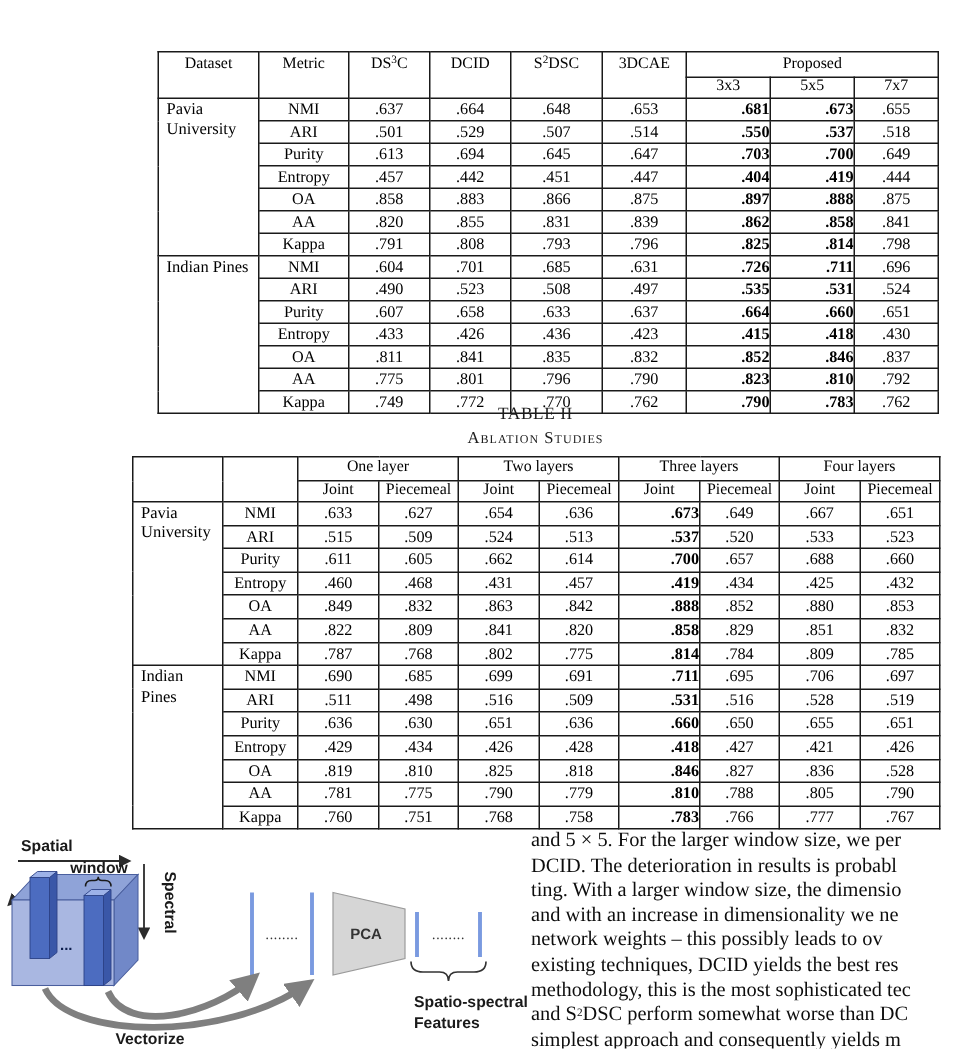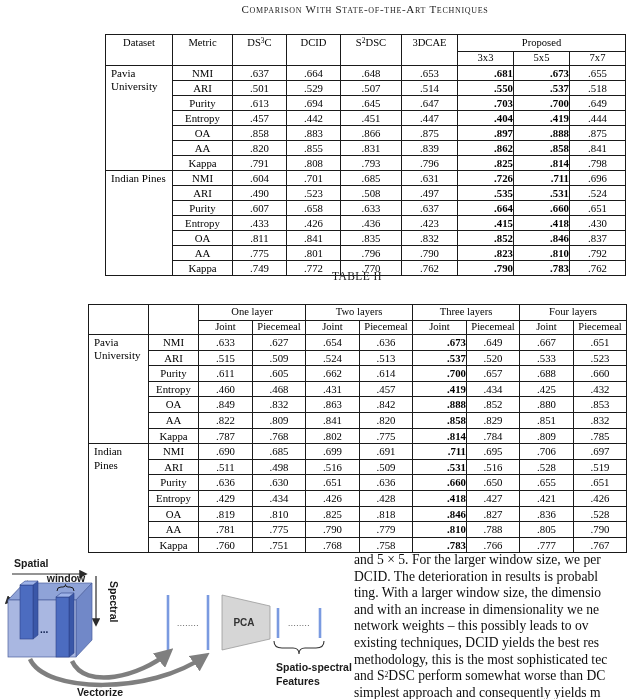--- a/index.html
+++ b/index.html
@@ -49,21 +49,20 @@
     white-space:nowrap;color:#0d0d0d;
   }
   
   #diagram{position:absolute;left:0;top:545px;}
   .diag-label{font-family:"Liberation Sans", sans-serif;font-weight:600;}
 </style>
 </head>
 <body>
 
 <div id="cap1" class="caption">
-  <div class="cap-title">Comparison With State-of-the-Art Techniques</div>
 </div>
 
 <table id="table1" class="paper-table">
   <colgroup>
     <col style="width:67px">
       <col style="width:60px">
       <col style="width:54px">
     <col style="width:54px">
       <col style="width:61px">
       <col style="width:56px">
@@ -228,20 +227,21 @@
         <td>.762</td>
         <td class="bold">.790</td>
         <td class="bold">.783</td>
         <td>.762</td>
       </tr>
     </tbody>
 </table>
 
 <div id="cap2" class="caption">
   <div class="cap-label">TABLE II</div>
+  <div class="cap-title">Ablation Studies</div>
 </div>
 
 <table id="table2" class="paper-table">
   <colgroup>
     <col style="width:60px">
       <col style="width:50px">
     <col style="width:54px">
       <col style="width:53px">
       <col style="width:54px">
       <col style="width:53px">

